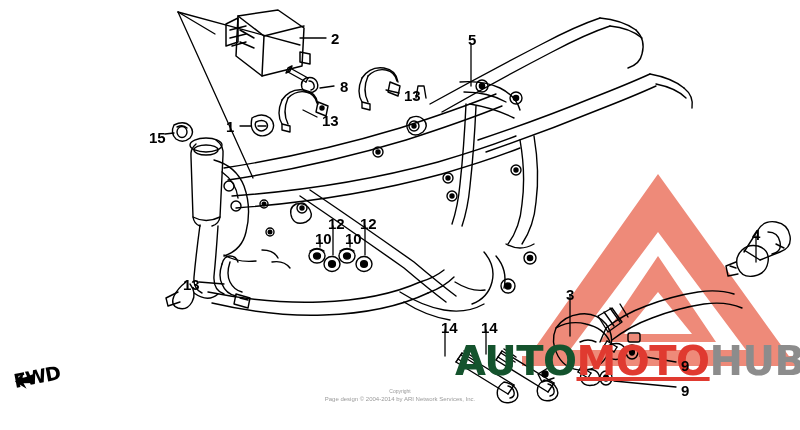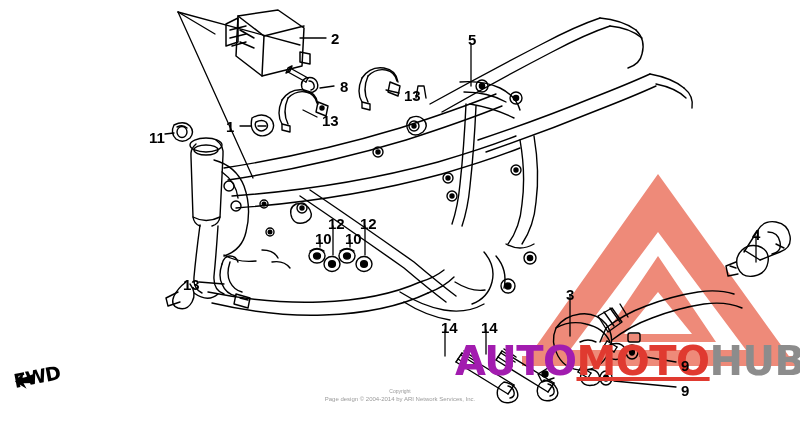--- a/index.html
+++ b/index.html
@@ -13,21 +13,21 @@
   #stage svg{position:absolute;left:0;top:0;}
 
   
   .wm-logo{position:absolute;left:520px;top:170px;width:280px;height:200px;pointer-events:none;}
   .wm-text{
     position:absolute;left:455px;top:341px;
     font-family:"DejaVu Sans",sans-serif;
     font-weight:bold;font-size:40px;letter-spacing:-0.5px;
     white-space:nowrap;line-height:1;pointer-events:none;
   }
-  .wm-a{color:#a21caf;}
+  .wm-a{color:#14532d;}
   .wm-m{color:#e03a30;text-decoration:underline;}
   .wm-h{color:#8c8c8c;}
 
   
   .cn{
     position:absolute;
     font-family:"Liberation Sans",sans-serif;
     font-size:15px;font-weight:bold;color:#000;
     line-height:1;white-space:nowrap;
   }
@@ -354,21 +354,21 @@
   <div class="cn" style="left:226px;top:119px">1</div>
   <div class="cn" style="left:331px;top:31px">2</div>
   <div class="cn" style="left:566px;top:287px">3</div>
   <div class="cn" style="left:752px;top:227px">4</div>
   <div class="cn" style="left:468px;top:32px">5</div>
   <div class="cn" style="left:340px;top:79px">8</div>
   <div class="cn" style="left:681px;top:358px">9</div>
   <div class="cn" style="left:681px;top:383px">9</div>
   <div class="cn" style="left:315px;top:231px">10</div>
   <div class="cn" style="left:345px;top:231px">10</div>
-  <div class="cn" style="left:149px;top:130px">11</div>
+  <div class="cn" style="left:149px;top:130px">15</div>
   <div class="cn" style="left:328px;top:216px">12</div>
   <div class="cn" style="left:360px;top:216px">12</div>
   <div class="cn" style="left:322px;top:113px">13</div>
   <div class="cn" style="left:404px;top:88px">13</div>
   <div class="cn" style="left:183px;top:277px">13</div>
   <div class="cn" style="left:441px;top:320px">14</div>
   <div class="cn" style="left:481px;top:320px">14</div>
 
   <div class="fwd">
     <svg width="22" height="20" viewBox="0 0 22 20">

